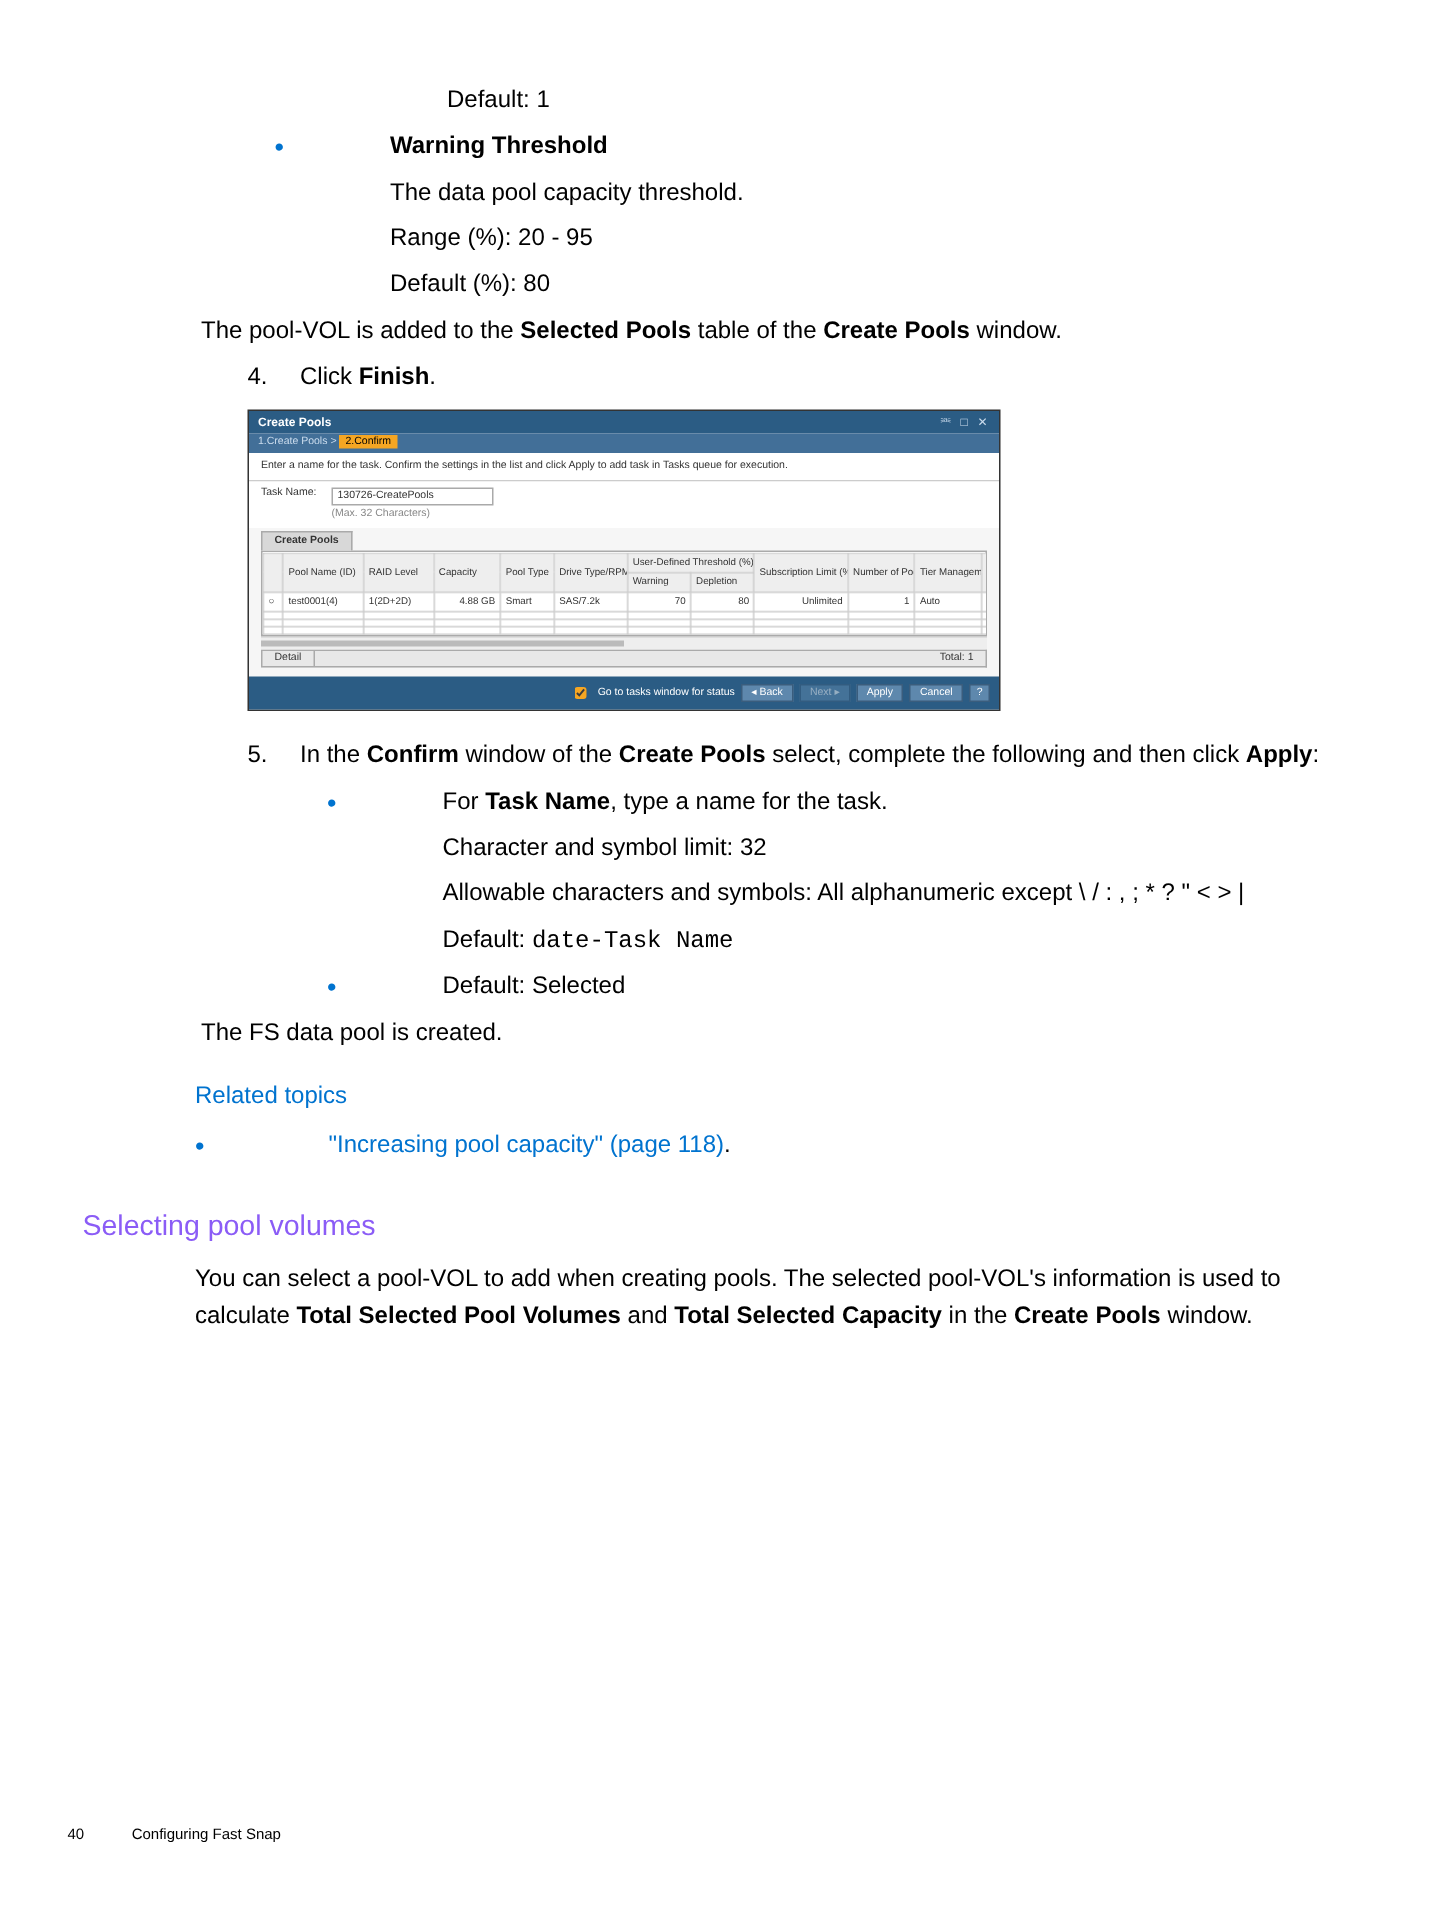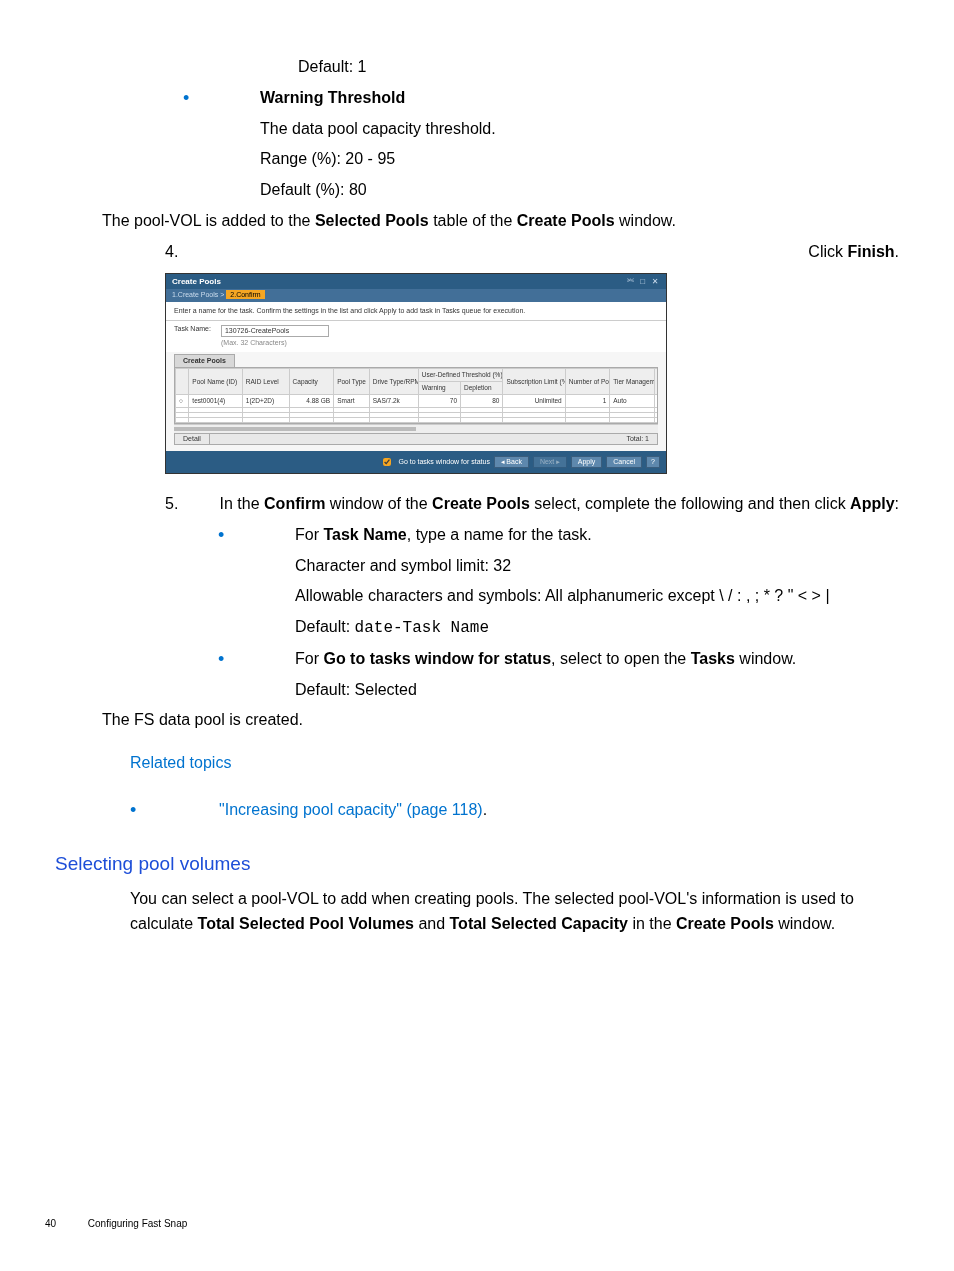--- a/index.html
+++ b/index.html
@@ -1,29 +1,29 @@
 <!DOCTYPE html>
 <html><head>
 <meta charset="utf-8">
 <style>
   @page { size: 954px 1271px; margin: 0; }
   html, body { margin: 0; padding: 0; width: 954px; height: 1271px; font-family: Arial, Helvetica, sans-serif; color: #000; background: #fff; }
   .page { position: relative; width: 954px; height: 1271px; padding: 55px 55px 0 55px; box-sizing: border-box; font-size: 16px; line-height: 1.55; }
-  .indent-shallow { margin-left: 47px; }
+  .indent-shallow { margin-left: 79px; }
   .indent-step { margin-left: 110px; display: flex; }
   .step-num { width: 35px; flex: 0 0 35px; }
-  .step-body { flex: 1; text-align: right; }
+  .step-body { flex: 1; }
   .bullet-row { margin-left: 128px; display: flex; gap: 39px; }
   .bullet-dot { width: 38px; flex: 0 0 38px; color: #0073cf; font-size: 18px; line-height: 1.4; }
   .bullet-body { flex: 1; }
   .sub-indent { margin-left: 38px; }
   .b { font-weight: bold; }
   .link { color: #0073cf; }
-  .section-h { color: #1d4ed8; font-size: 19px; margin-top: 26px; margin-bottom: 8px; }
-  .related-h { color: #0073cf; font-size: 16px; margin: 18px 0 22px 75px; }
+  .section-h { color: #8b5cf6; font-size: 19px; margin-top: 26px; margin-bottom: 8px; }
+  .related-h { color: #0073cf; font-size: 16px; margin: 18px 0 8px 75px; }
   .code { font-family: "Courier New", monospace; text-align: right; }
   .footer { position: absolute; bottom: 40px; left: 45px; font-size: 10px; }
   .footer-num { display: inline-block; width: 40px; }
   
   .dialog { margin: 8px 0 18px 110px; width: 500px; font-size: 7px; line-height: 1.2; border: 1px solid #333; background: #f6f6f6; font-family: Arial, sans-serif; color: #333; }
   .dlg-title { background: #2b5c84; color: #fff; padding: 3px 6px; display: flex; justify-content: space-between; align-items: center; font-size: 8px; font-weight: bold; }
   .dlg-icons span { display: inline-block; width: 10px; text-align: center; color: #cde; font-weight: normal; }
   .dlg-crumb { background: #426f98; color: #cde; padding: 2px 6px; }
   .dlg-crumb .active { background: #f5a623; color: #000; padding: 1px 4px; }
   .dlg-instr { background: #fff; padding: 5px 8px; border-bottom: 1px solid #ccc; }
@@ -230,21 +230,20 @@
       <p><span>For </span><span class="b">Task Name</span><span>, type a name for the task.</span></p>
       <p>Character and symbol limit: 32</p>
       <p>Allowable characters and symbols: All alphanumeric except \ / : , ; * ? " &lt; &gt; |</p>
       <p><span>Default: </span><span class="code">date-Task Name</span></p>
     </div>
   </div>
 
   <div class="bullet-row" style="margin-left:163px;">
     <span class="bullet-dot">•</span>
     <div class="bullet-body">
-      <p><span>For </span><span class="b">Go to tasks window for status</span><span>, select to open the </span><span class="b">Tasks</span><span> window.</span></p>
       <p>Default: Selected</p>
     </div>
   </div>
 
   <p class="indent-shallow">The FS data pool is created.</p>
 
   <div class="related-h">Related topics</div>
   <div class="bullet-row" style="margin-left:75px;">
     <span class="bullet-dot" style="width:50px; flex:0 0 50px;">•</span>
     <div class="bullet-body"><span class="link">"Increasing pool capacity" (page 118)</span><span>.</span></div>

